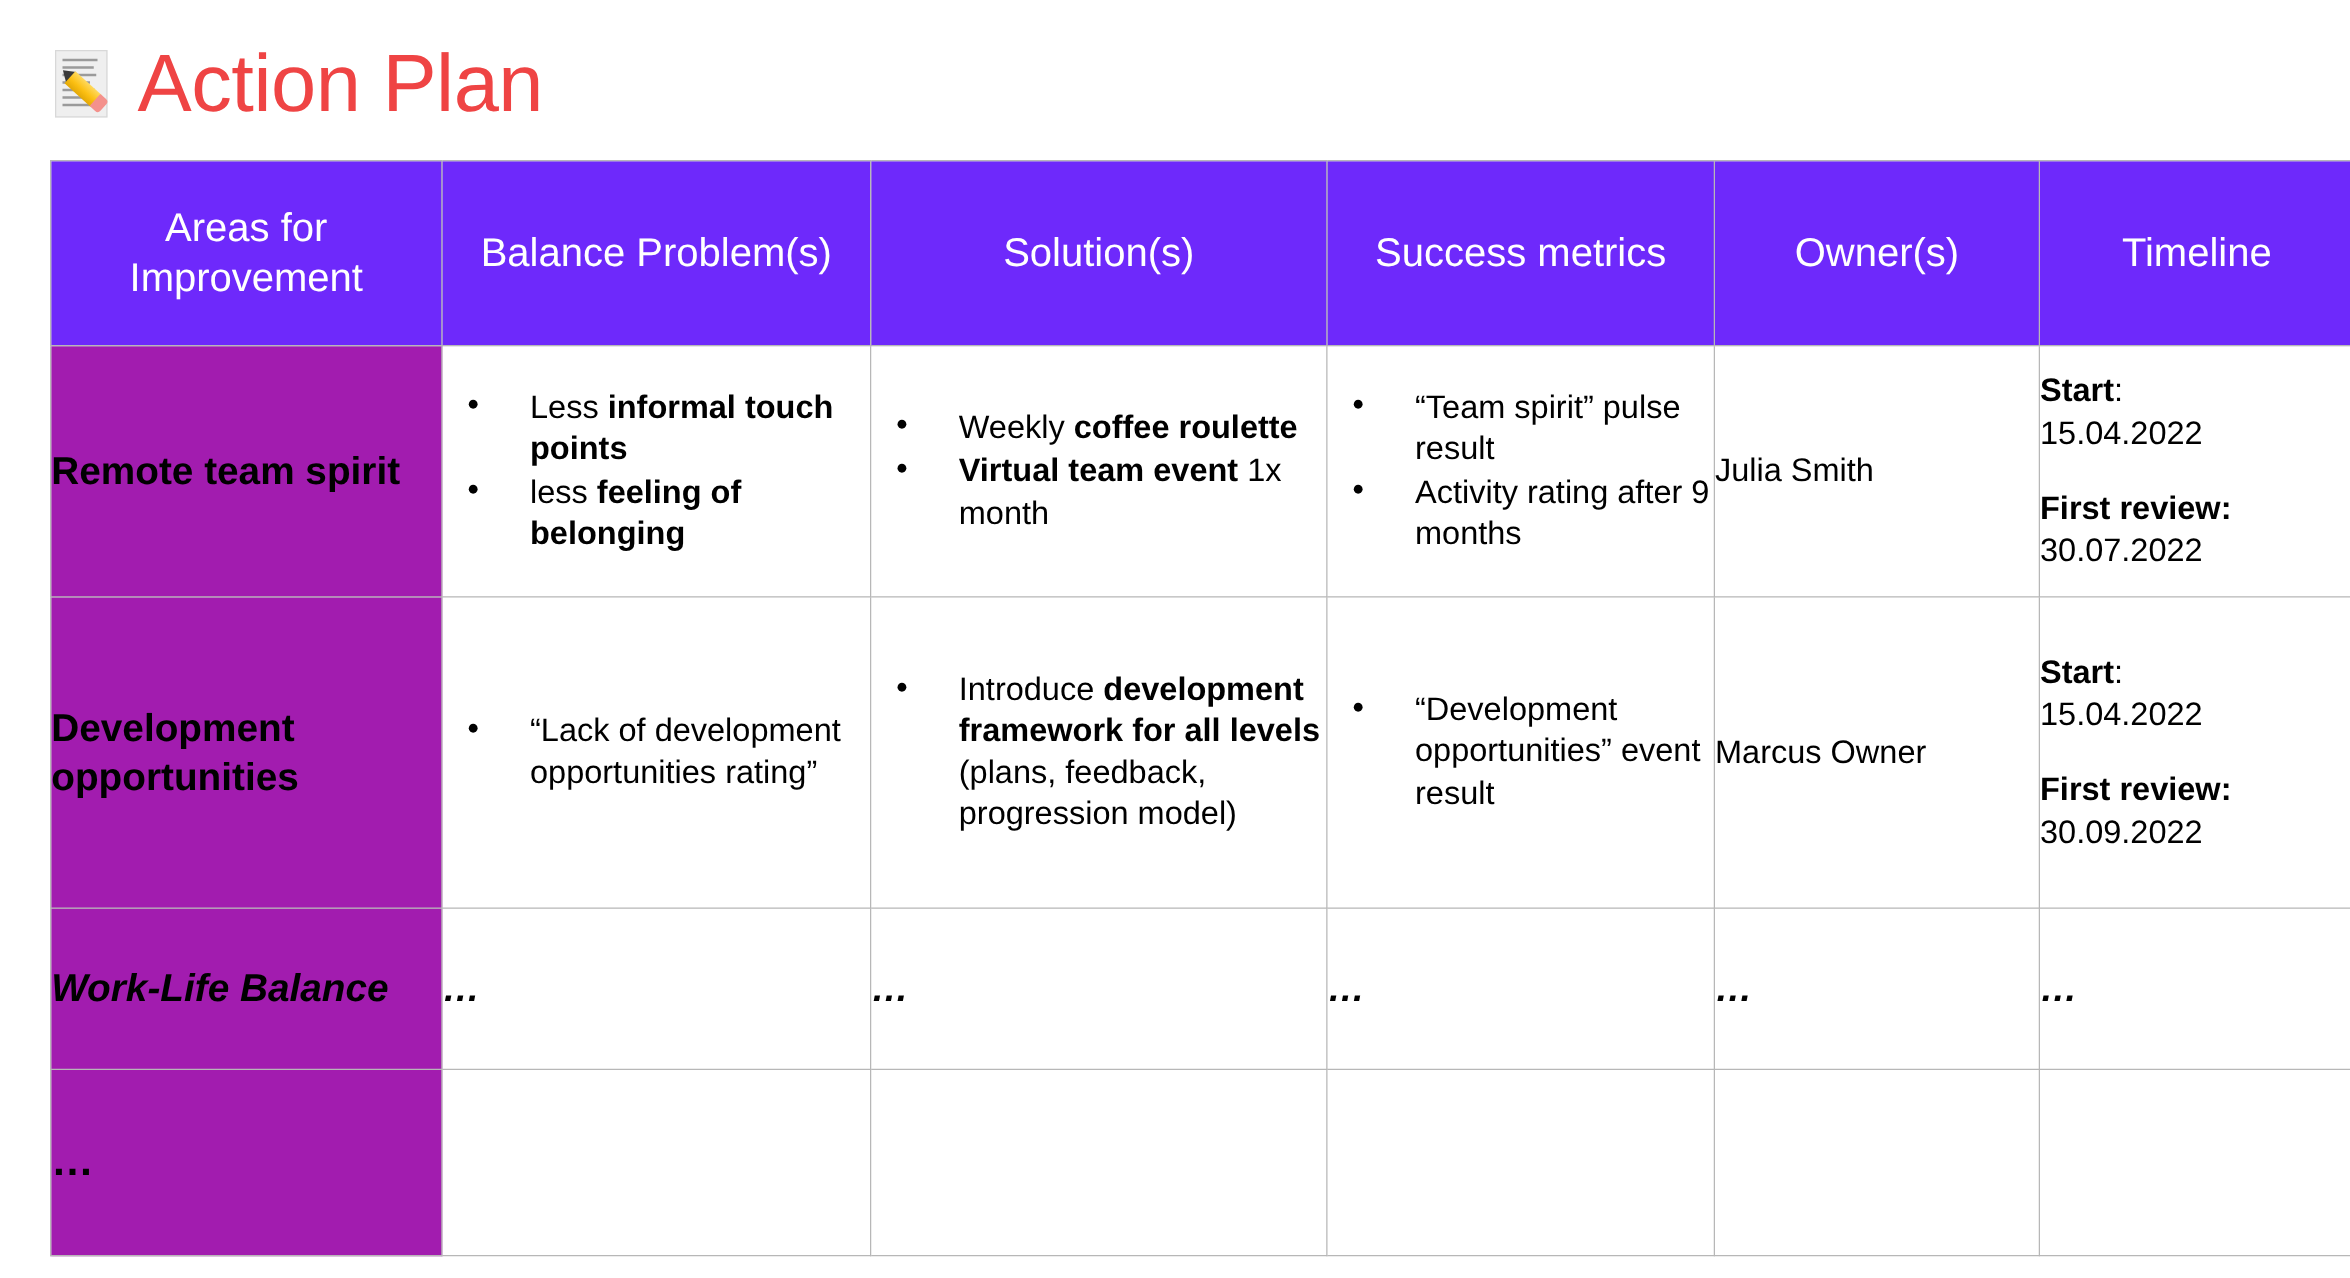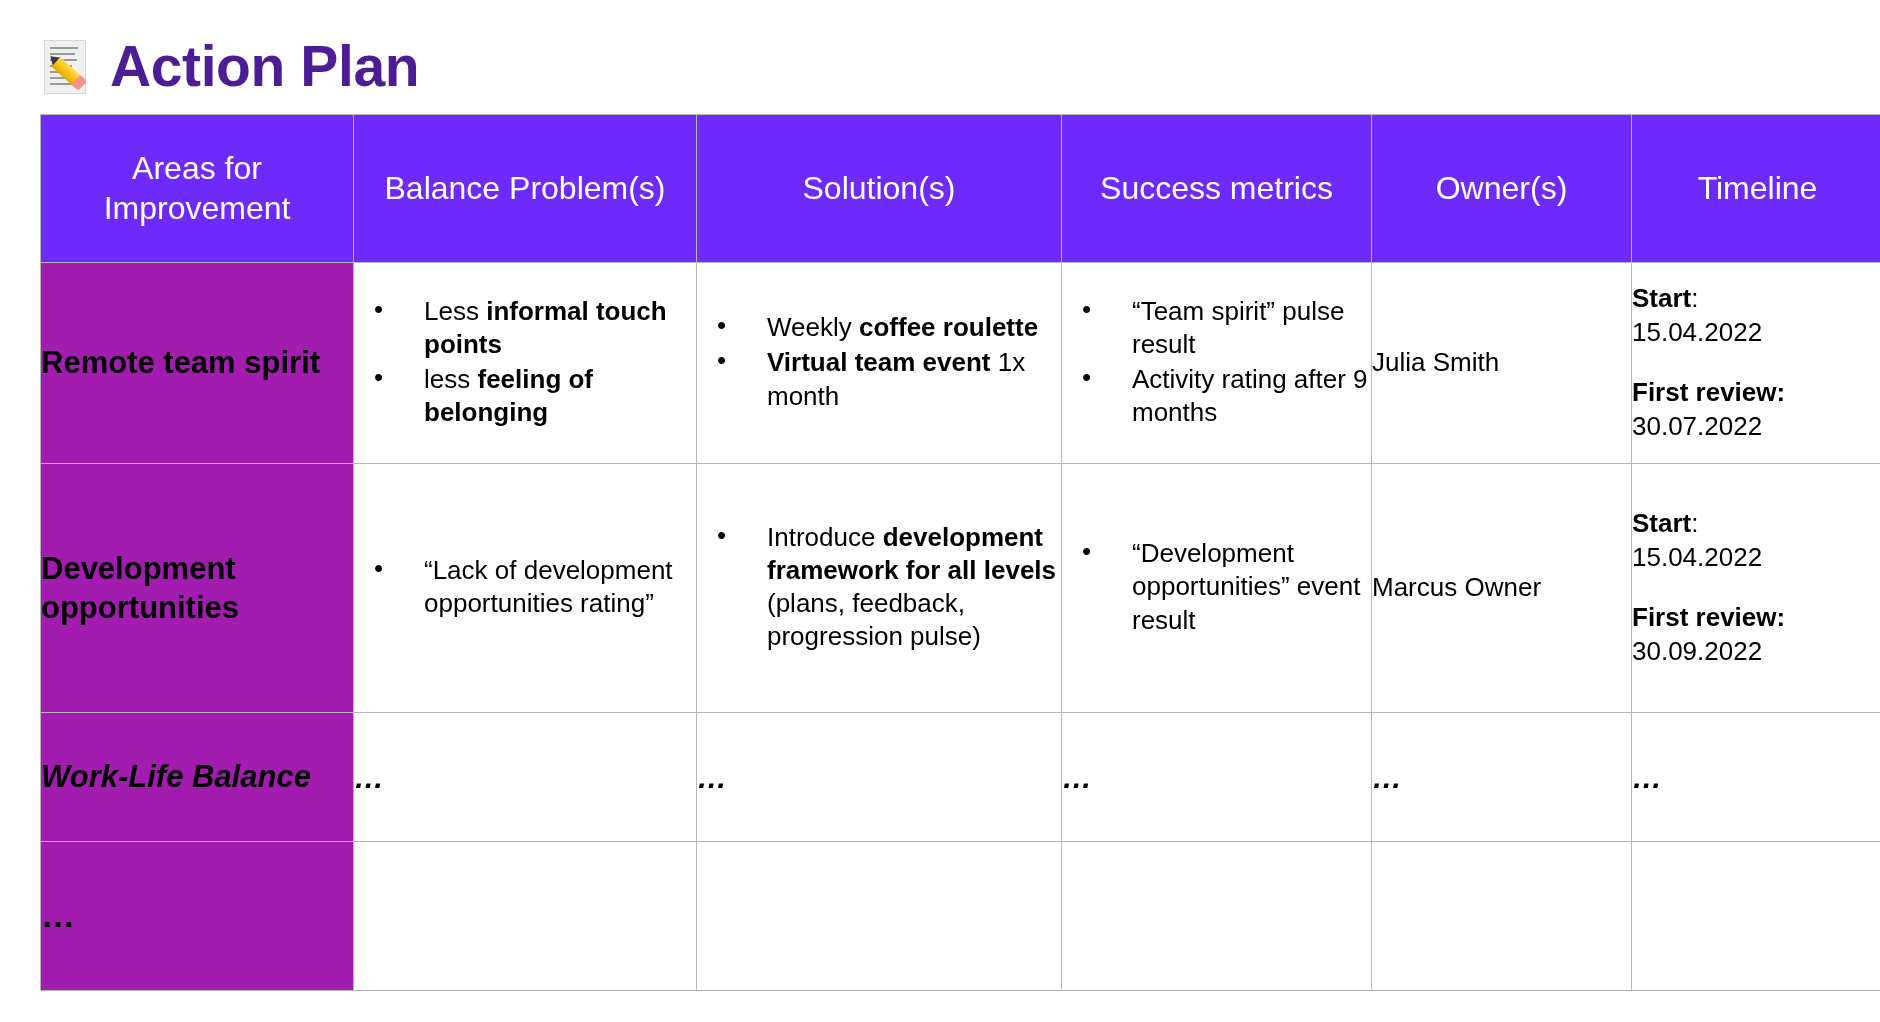--- a/index.html
+++ b/index.html
@@ -86,29 +86,30 @@
     border-radius: 1px 3px 3px 1px;
   }
   .memo-pencil .tip {
     position: absolute; left: 0; top: 0;
     width: 0; height: 0;
     border-top: 6.5px solid transparent;
     border-bottom: 6.5px solid transparent;
     border-right: 9px solid #3b3b3b;
   }
   .title-text {
-    font-size: 57px;
-    font-weight: 700;
+    font-size: 65px;
+    font-weight: 400;
     letter-spacing: -0.4px;
     line-height: 1;
-    color: #4c1d95;
+    color: #ef4444;
   }
 
   
   .table-wrap {
+    margin-top: 14px;
     padding: 0 0 0 18px;
   }
   table.plan {
     border-collapse: collapse;
     table-layout: fixed;
     width: 1843px;
     border: 1px solid #b7b7b7;
   }
   table.plan th,
   table.plan td {
@@ -279,21 +280,21 @@
           <td class="area">Development opportunities</td>
 
           <td class="cell">
             <ul class="b">
               <li>“Lack of development opportunities rating”</li>
             </ul>
           </td>
 
           <td class="cell">
             <ul class="b">
-              <li><span>Introduce </span><span class="b-strong">development framework for all levels</span><span> (plans, feedback, progression pulse)</span></li>
+              <li><span>Introduce </span><span class="b-strong">development framework for all levels</span><span> (plans, feedback, progression model)</span></li>
             </ul>
           </td>
 
           <td class="cell">
             <ul class="b">
               <li>“Development opportunities” event result</li>
             </ul>
           </td>
 
           <td class="plain">Marcus Owner</td>

